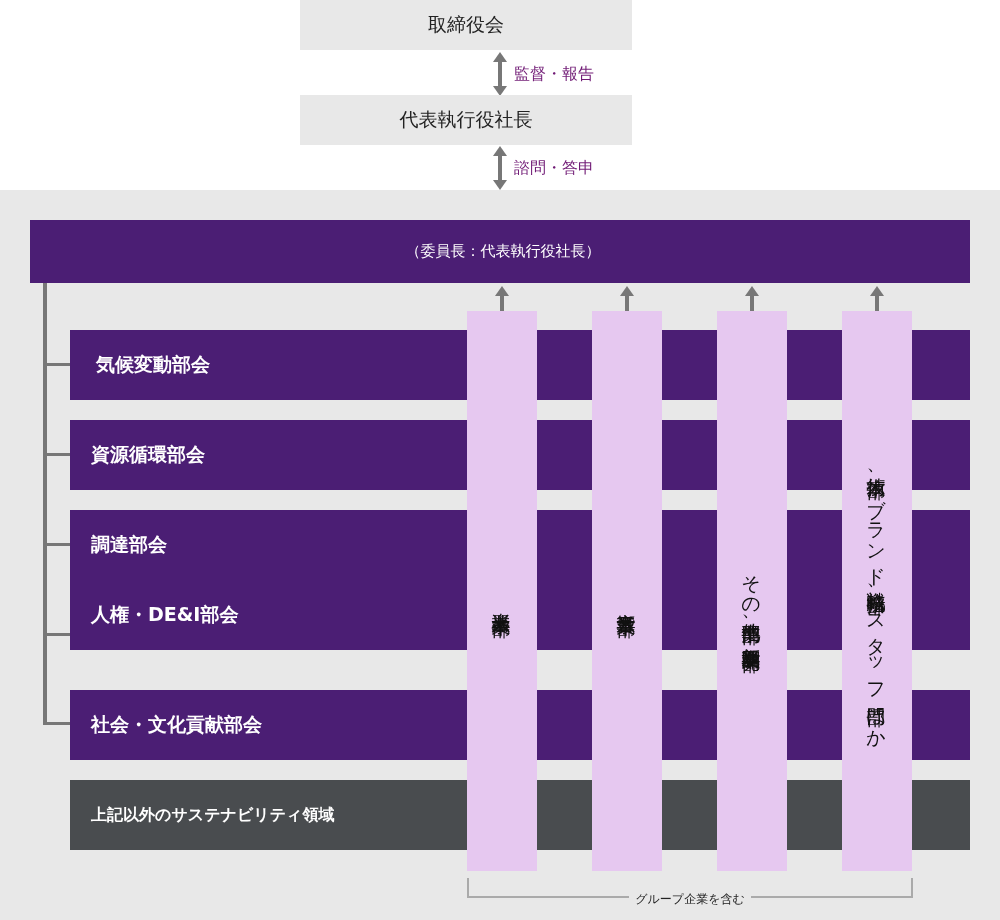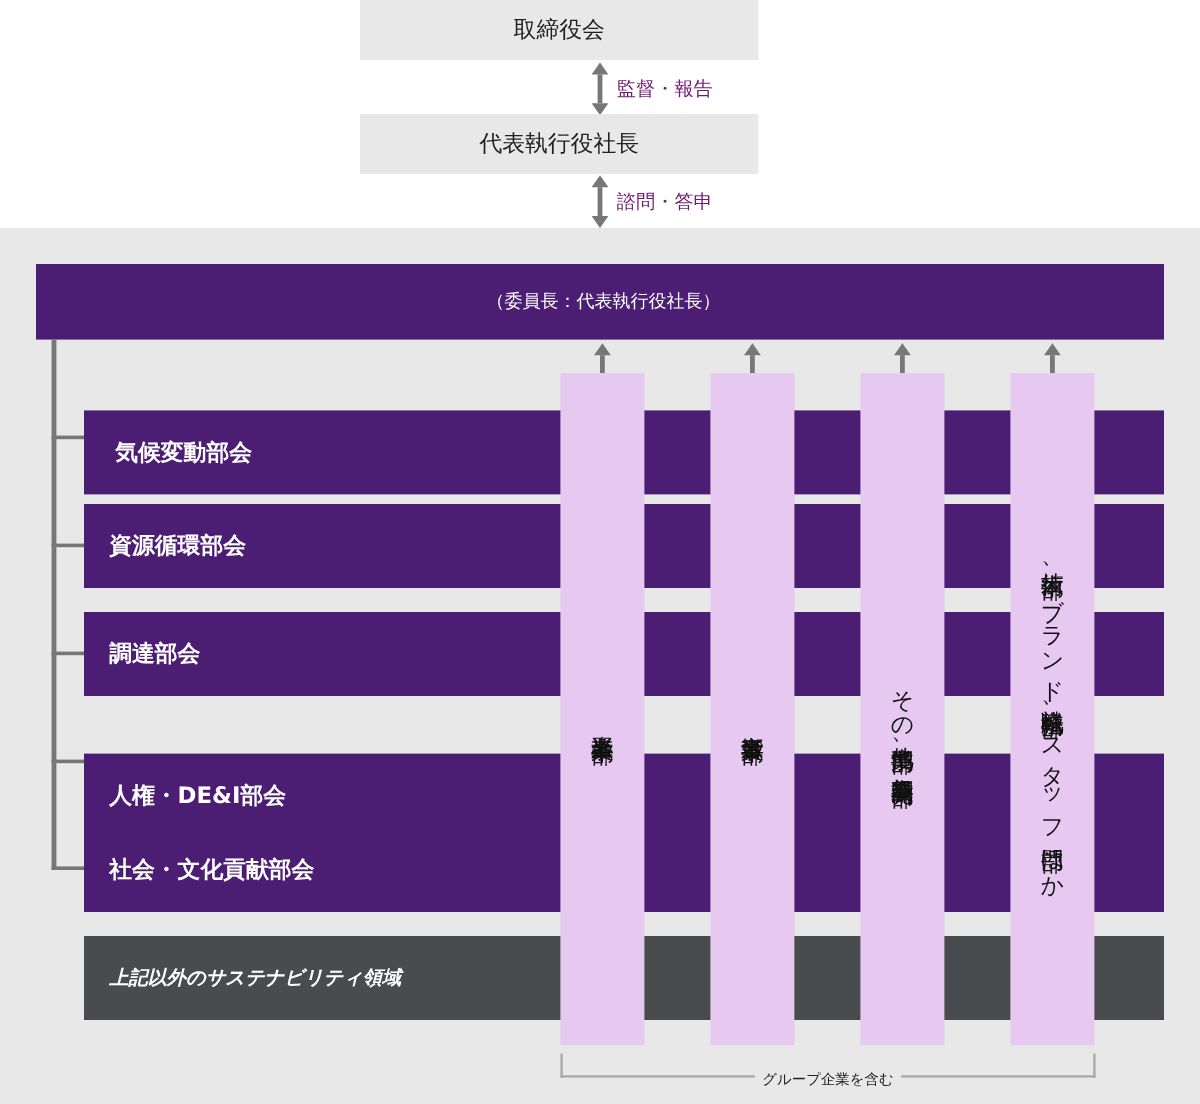--- a/index.html
+++ b/index.html
@@ -52,36 +52,36 @@
   <span class="sub">（委員長：代表執行役社長）</span>
 </div>
 
 <div class="abs tree-line" style="left:43px; top:283px; width:4px; height:442px;"></div>
 <div class="abs tree-line" style="left:43px; top:363px; width:27px; height:3px;"></div>
 <div class="abs tree-line" style="left:43px; top:453px; width:27px; height:3px;"></div>
 <div class="abs tree-line" style="left:43px; top:543px; width:27px; height:3px;"></div>
 <div class="abs tree-line" style="left:43px; top:633px; width:27px; height:3px;"></div>
 <div class="abs tree-line" style="left:43px; top:722px; width:27px; height:3px;"></div>
 
-<div class="abs row" style="top:342px;padding-left:26px;">
+<div class="abs row" style="top:330px;padding-left:26px;">
   <span>気候変動部会</span>
 </div>
 <div class="abs row" style="top:420px;">
   <span>資源循環部会</span>
 </div>
 <div class="abs row" style="top:510px;">
   <span>調達部会</span>
 </div>
-<div class="abs row" style="top:628px;">
+<div class="abs row" style="top:580px;">
   <span>人権・DE&amp;I部会</span>
 </div>
 <div class="abs row" style="top:690px;">
   <span>社会・文化貢献部会</span>
 </div>
-<div class="abs row other" style="top:780px;font-style:italic;">
+<div class="abs row other" style="top:780px;">
   <span>上記以外のサステナビリティ領域</span>
 </div>
 
 <div class="abs" style="left:495px; top:286px;">
   <div class="arrow-up"></div>
   <div class="arrow-v" style="margin-left:5px; height:15px;"></div>
 </div>
 <div class="abs" style="left:620px; top:286px;">
   <div class="arrow-up"></div>
   <div class="arrow-v" style="margin-left:5px; height:15px;"></div>

